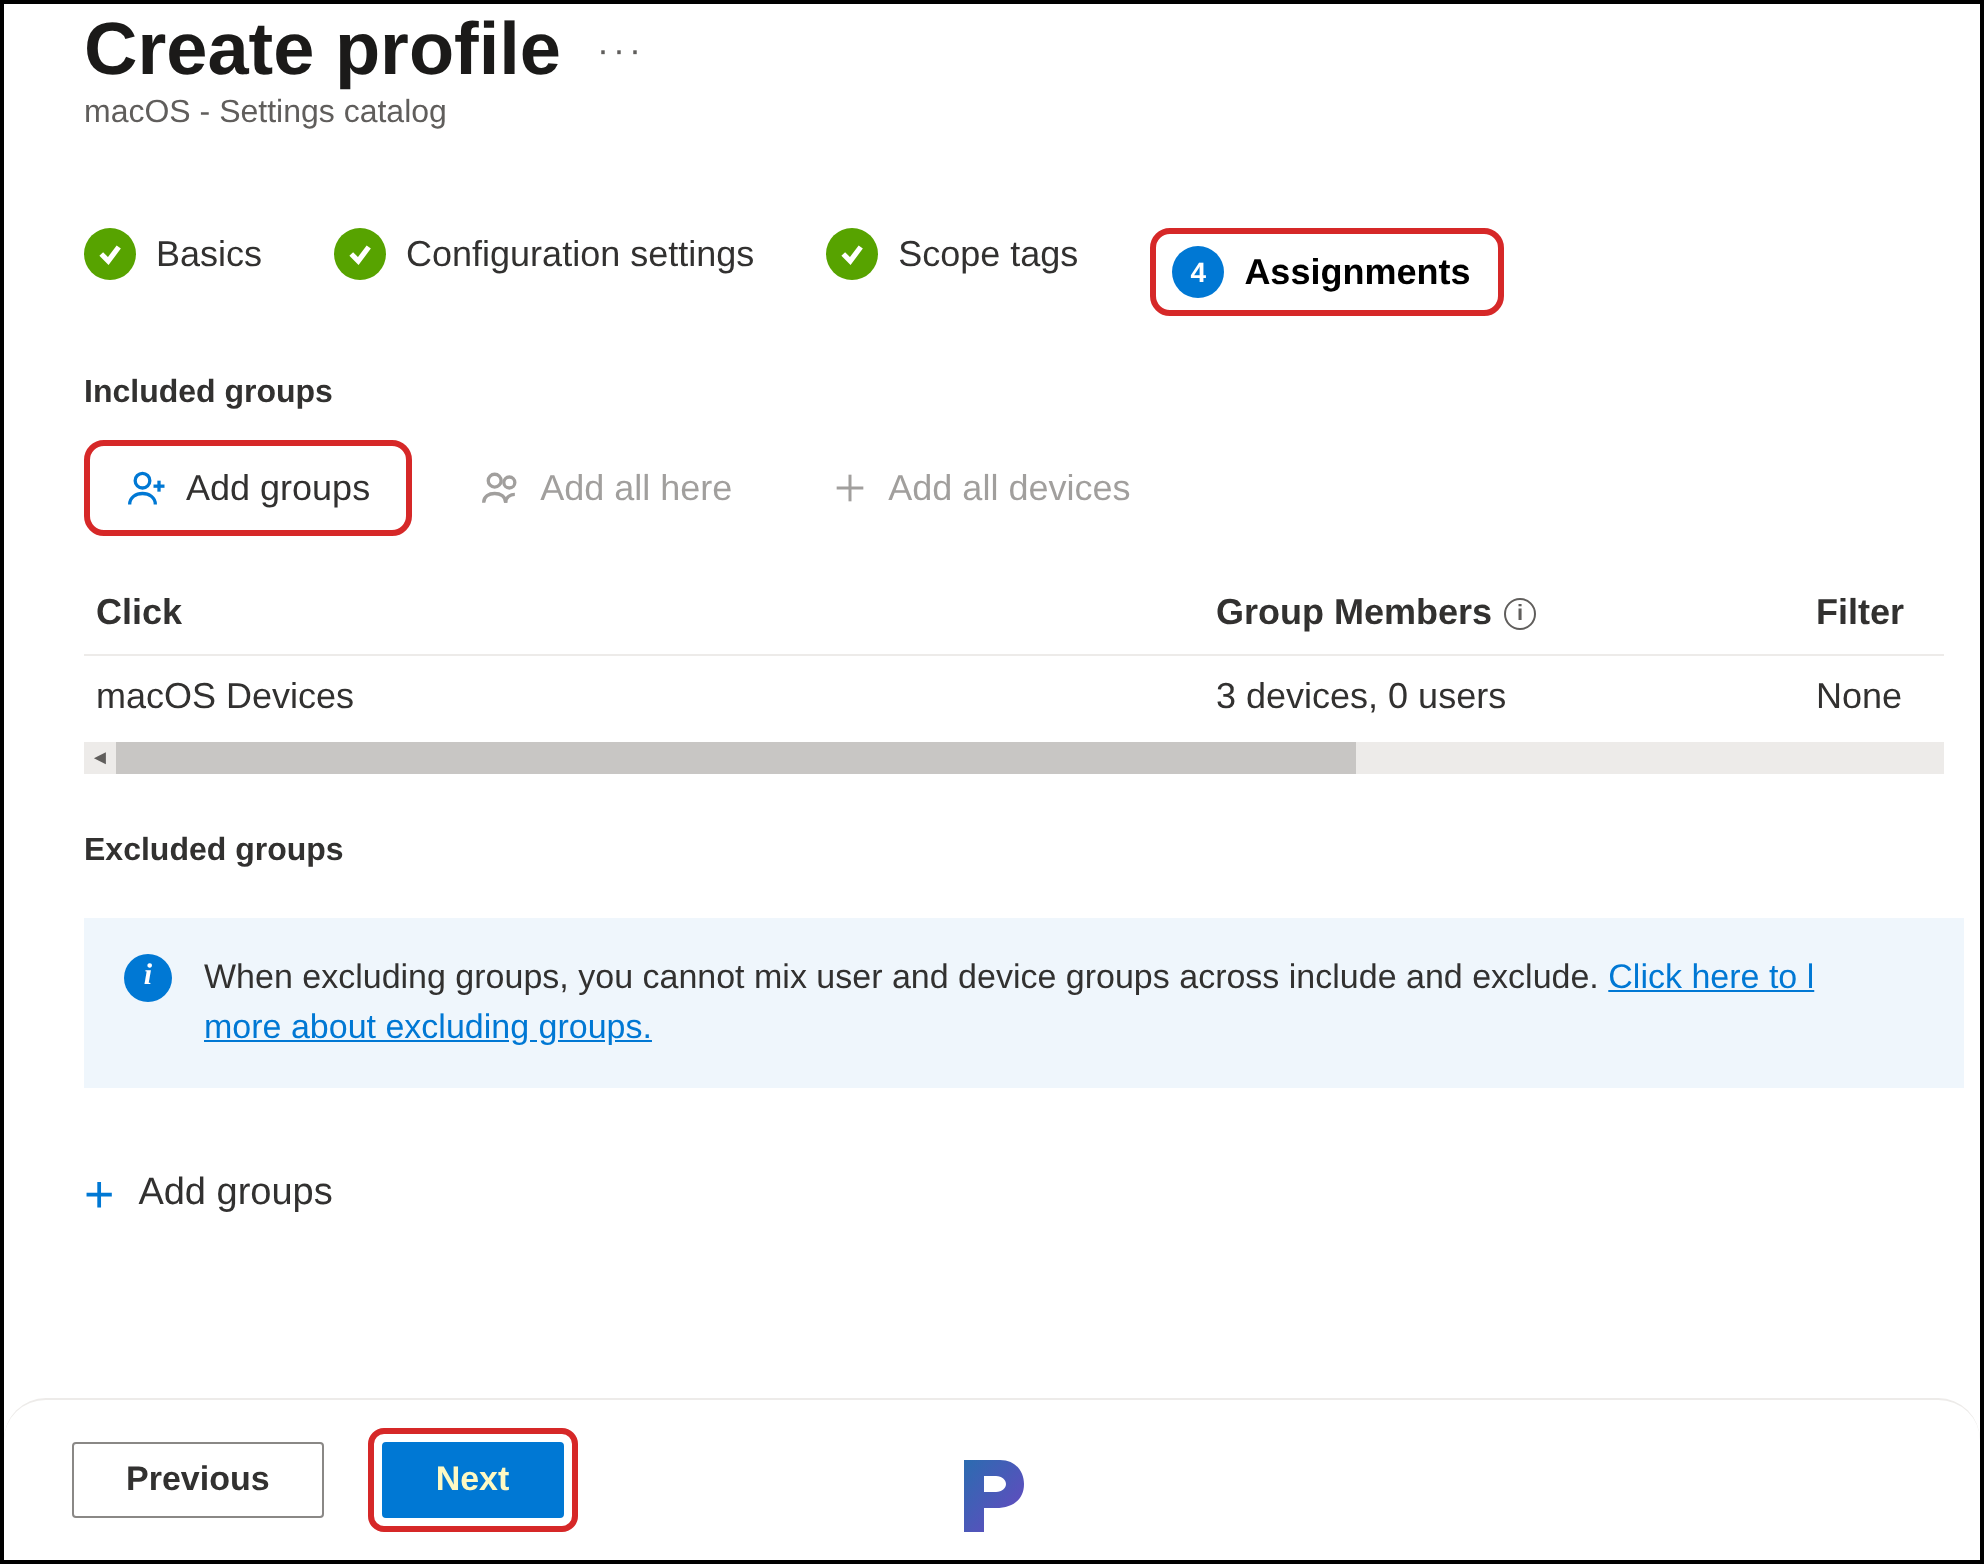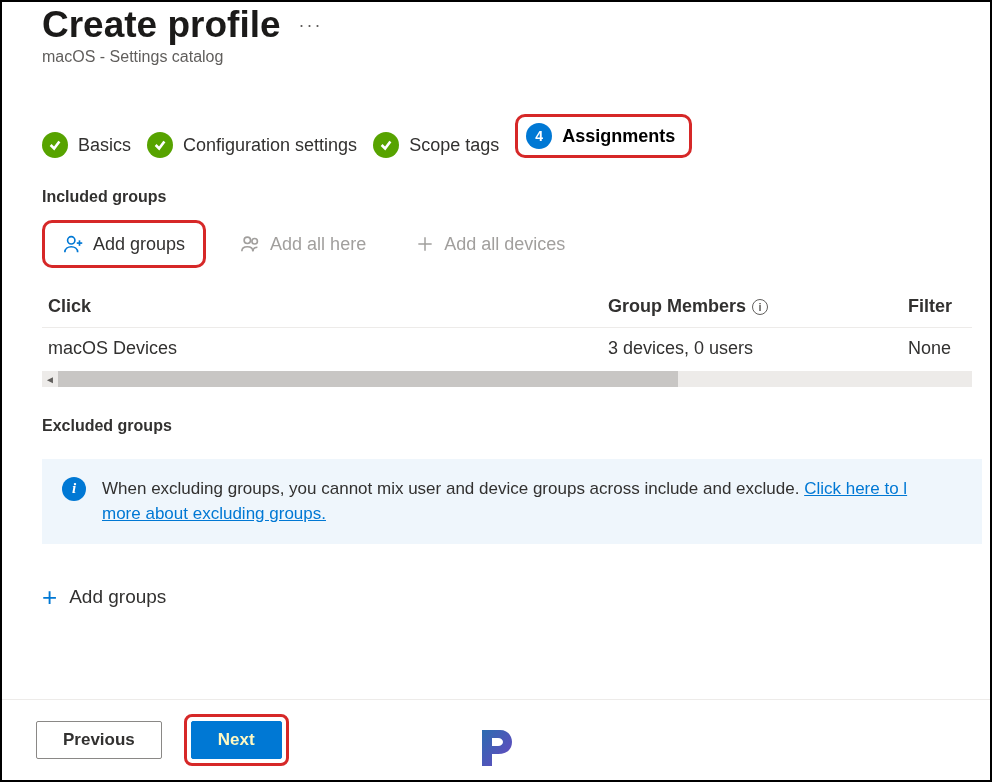--- a/index.html
+++ b/index.html
@@ -36,22 +36,22 @@
     letter-spacing: 2px;
     cursor: pointer;
   }
   .subtitle {
     font-size: 16px;
     color: #605e5c;
     margin-top: 2px;
   }
   .stepper {
     display: flex;
-    align-items: flex-end;
-    gap: 16px;
+    align-items: flex-start;
+    gap: 36px;
     margin-top: 48px;
   }
   .step {
     display: flex;
     align-items: center;
     gap: 10px;
   }
   .step-circle {
     width: 26px; height: 26px;
     border-radius: 50%;
@@ -175,20 +175,21 @@
   .footer {
     position: absolute;
     left: 0; bottom: 0;
     width: 100%;
     border-top: 1px solid #edebe9;
     background: #fff;
     padding: 14px 12px 14px 34px;
     display: flex;
     align-items: center;
     gap: 22px;
+    border-radius: 21px;
   }
   .btn {
     font-size: 17px;
     padding: 8px 26px;
     border-radius: 2px;
     cursor: pointer;
     font-weight: 600;
   }
   .btn-secondary {
     background: #fff; border: 1.5px solid #8a8886; color: #323130;

